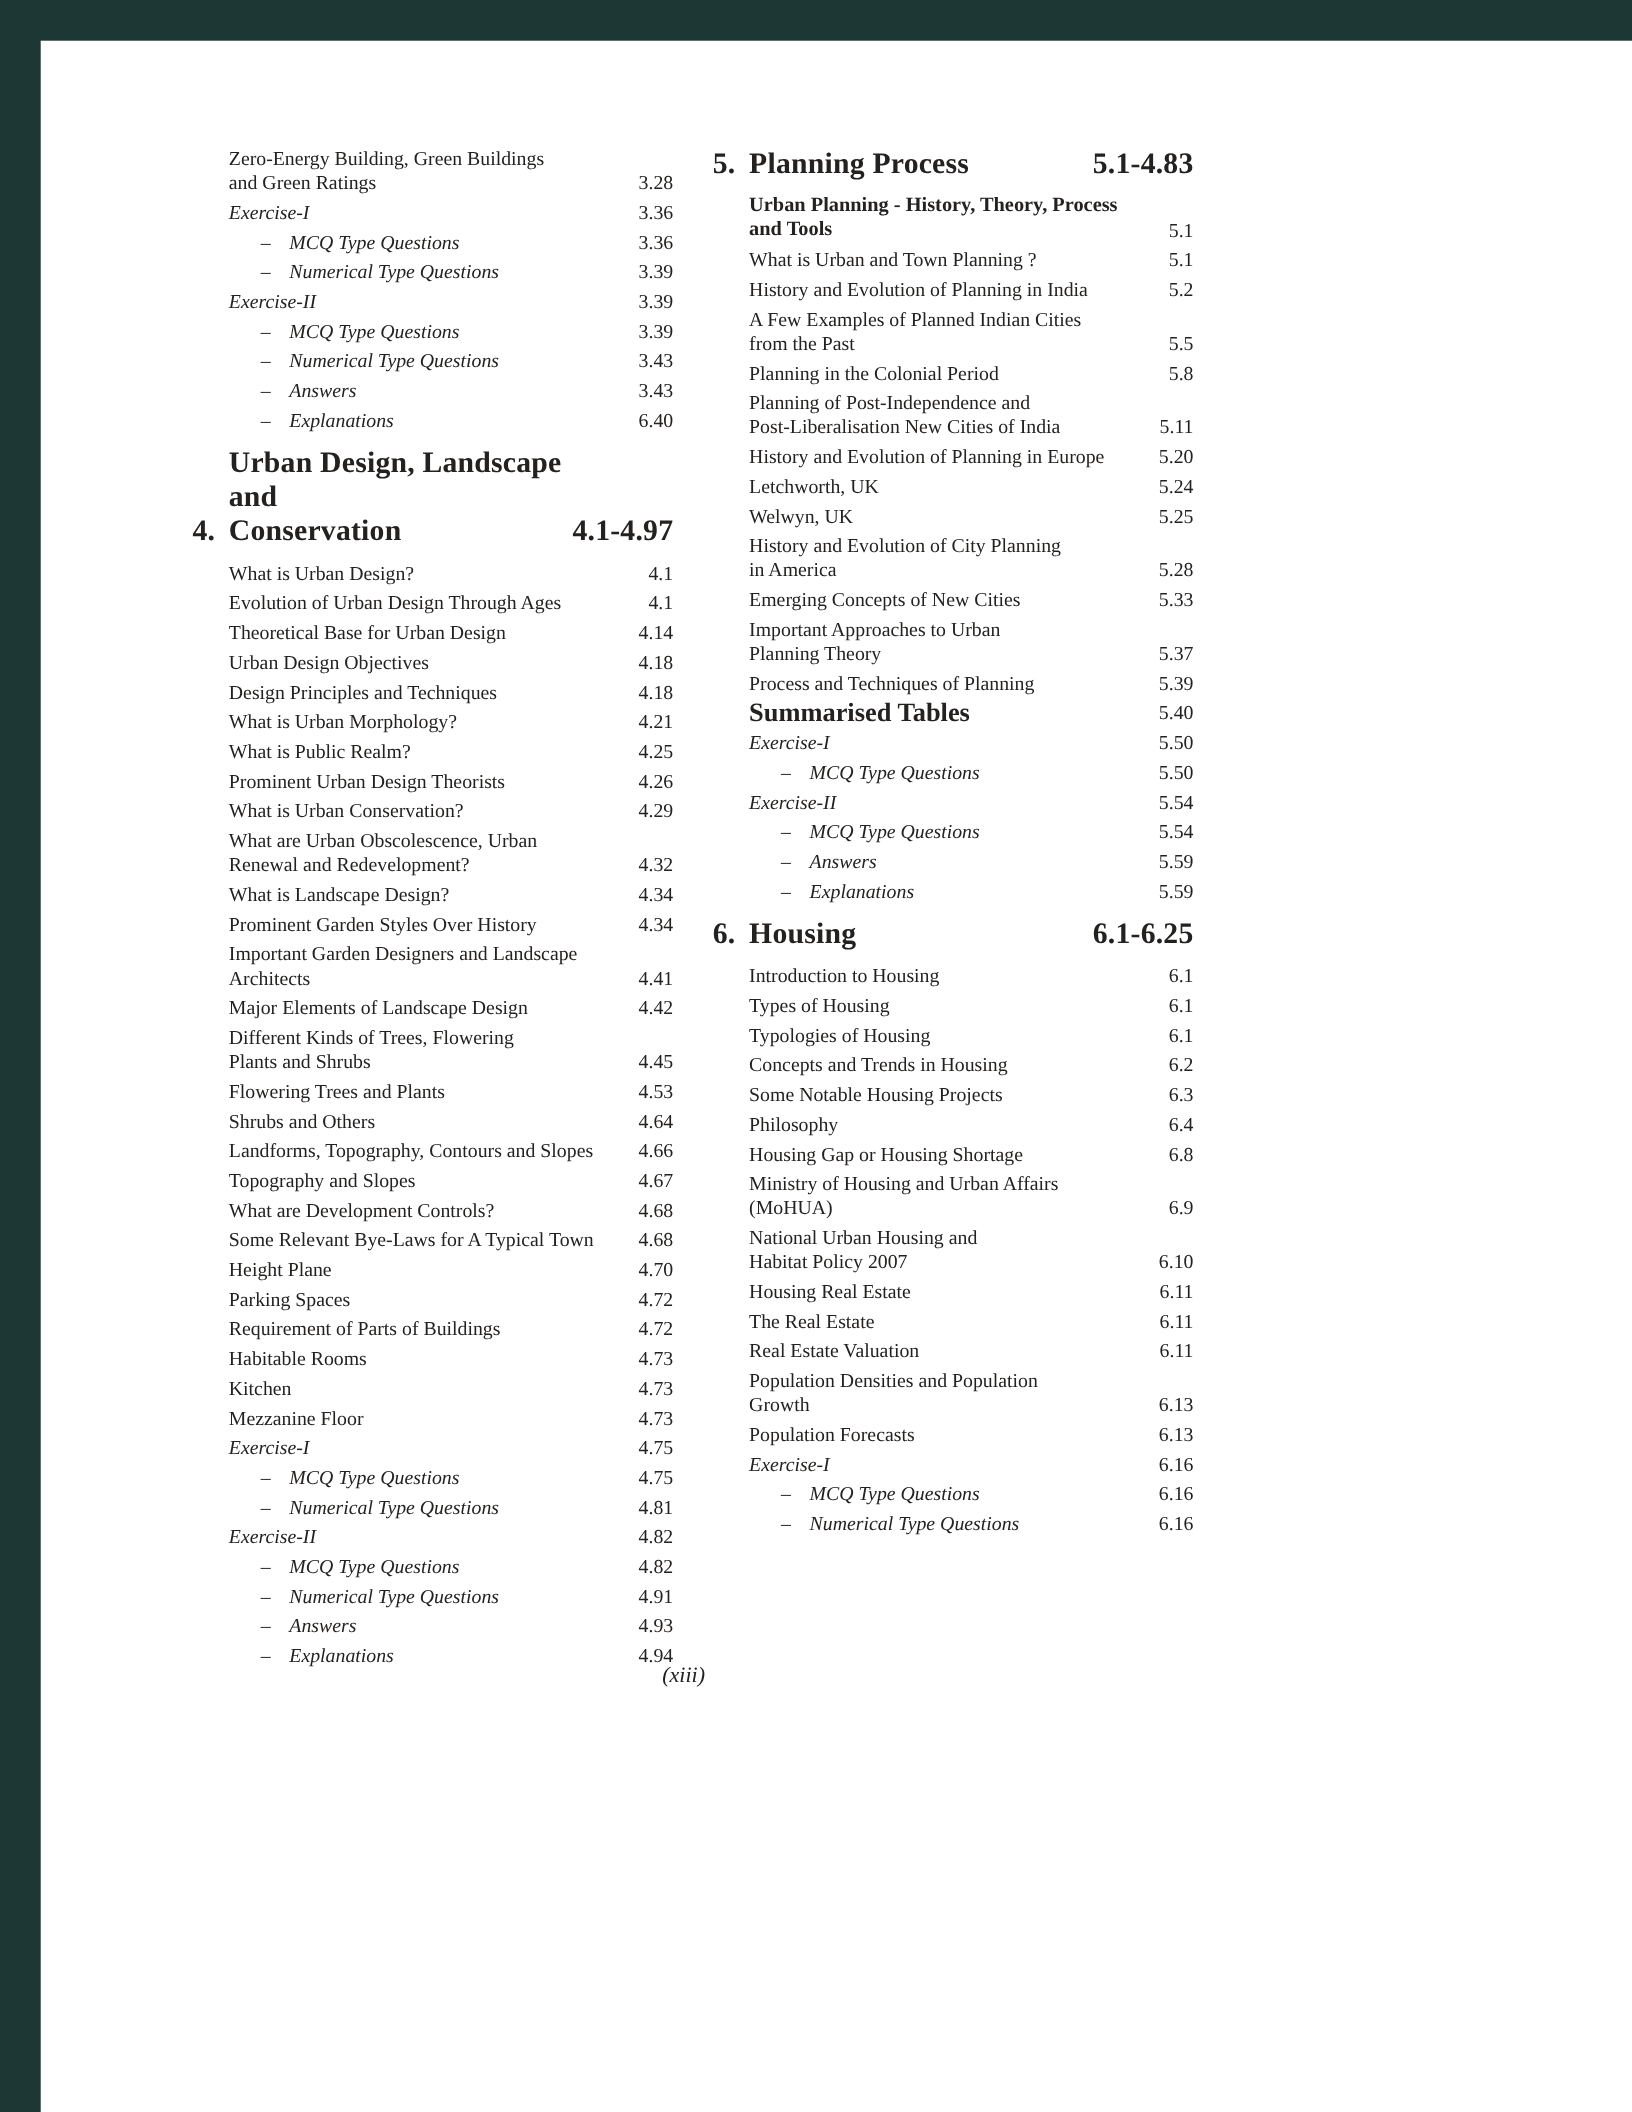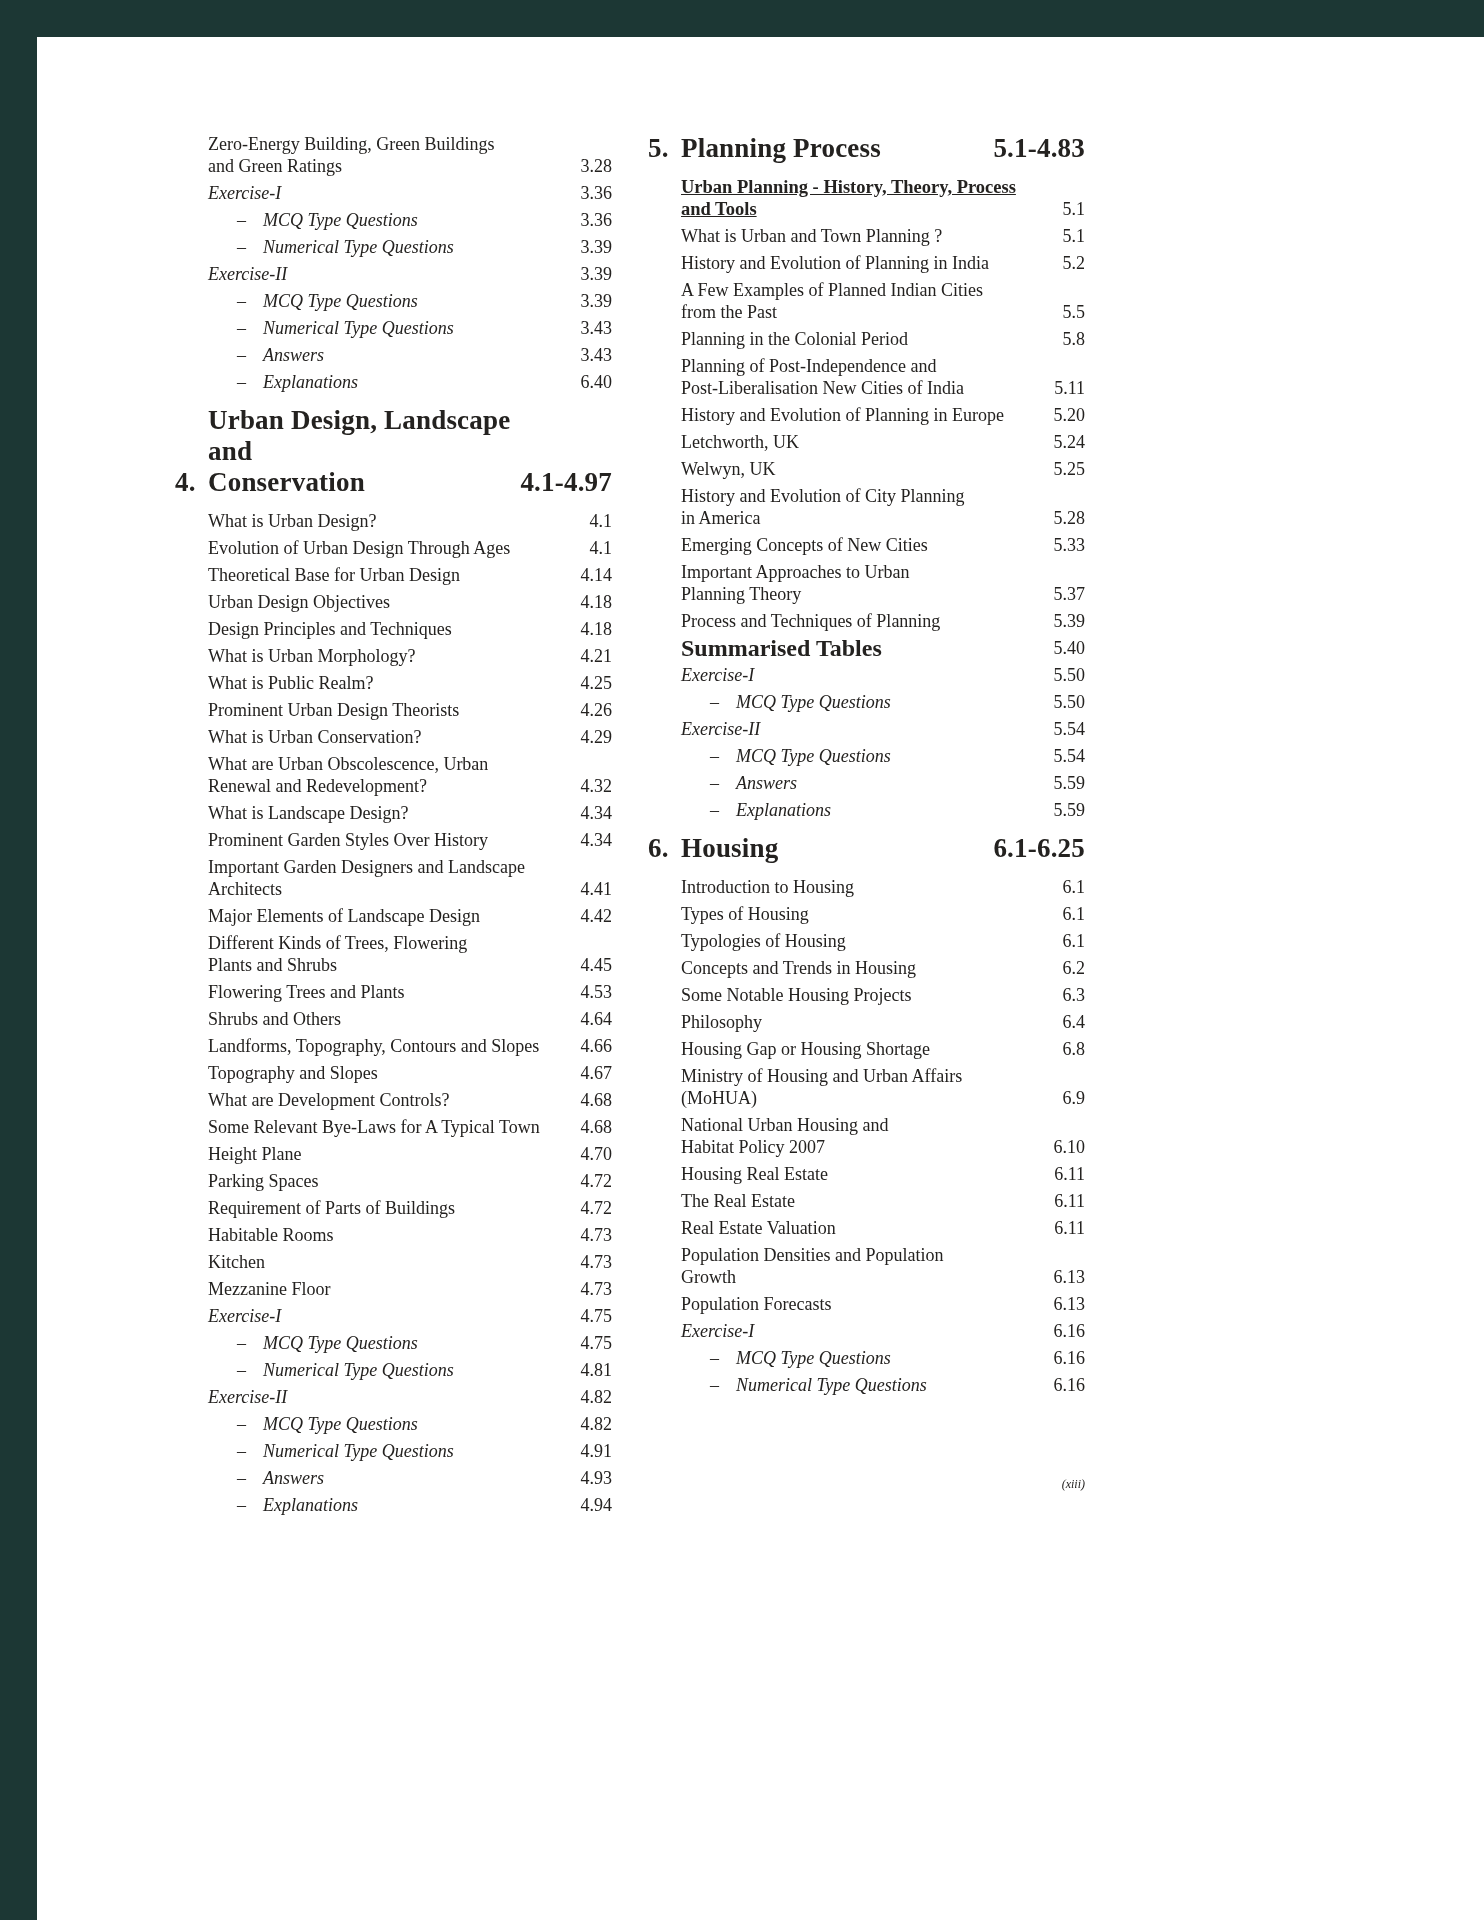--- a/index.html
+++ b/index.html
@@ -26,37 +26,37 @@
     display:flex;align-items:flex-end;
     margin:0 0 5px 33px;
     font-size:18px;line-height:22px;
   }
   .entry .e-text{flex:1 1 auto;white-space:pre-line;padding-right:10px;}
   .entry .e-page{flex:0 0 auto;}
   .entry.dash{margin-left:62px;}
   .entry .e-dash{flex:0 0 26px;font-style:italic;}
   .entry.dash .e-text{font-style:italic;}
   .entry.italic .e-text{font-style:italic;}
-  .entry.bold .e-text{font-weight:700;font-size:18.5px;text-decoration:underline;}
+  .entry.bold .e-text{font-weight:700;font-size:18.5px;}
   .entry.big .e-text{font-weight:700;font-size:24px;}
 
   .chapter{
     display:flex;align-items:flex-end;
     margin:12px 0 12px 0;
     font-weight:700;font-size:27px;line-height:31px;
     letter-spacing:0.2px;
   }
   .chapter .ch-num{flex:0 0 33px;}
   .chapter .ch-title{flex:1 1 auto;white-space:pre-line;padding-right:10px;}
   .chapter .ch-range{flex:0 0 auto;}
   .col .chapter:first-child{margin-top:0;}
 
   .footer{
-    position:absolute;top:1477px;left:158px;width:927px;
-    text-align:right;font-style:italic;font-size:12px;
+    position:absolute;top:1512px;left:158px;width:927px;
+    text-align:center;font-style:italic;font-size:20px;
   }
 </style>
 </head>
 <body>
 
 <div class="frame-top"></div>
 <div class="frame-left"></div>
 
 <div id="col-left" class="col">
     <div class="entry">

